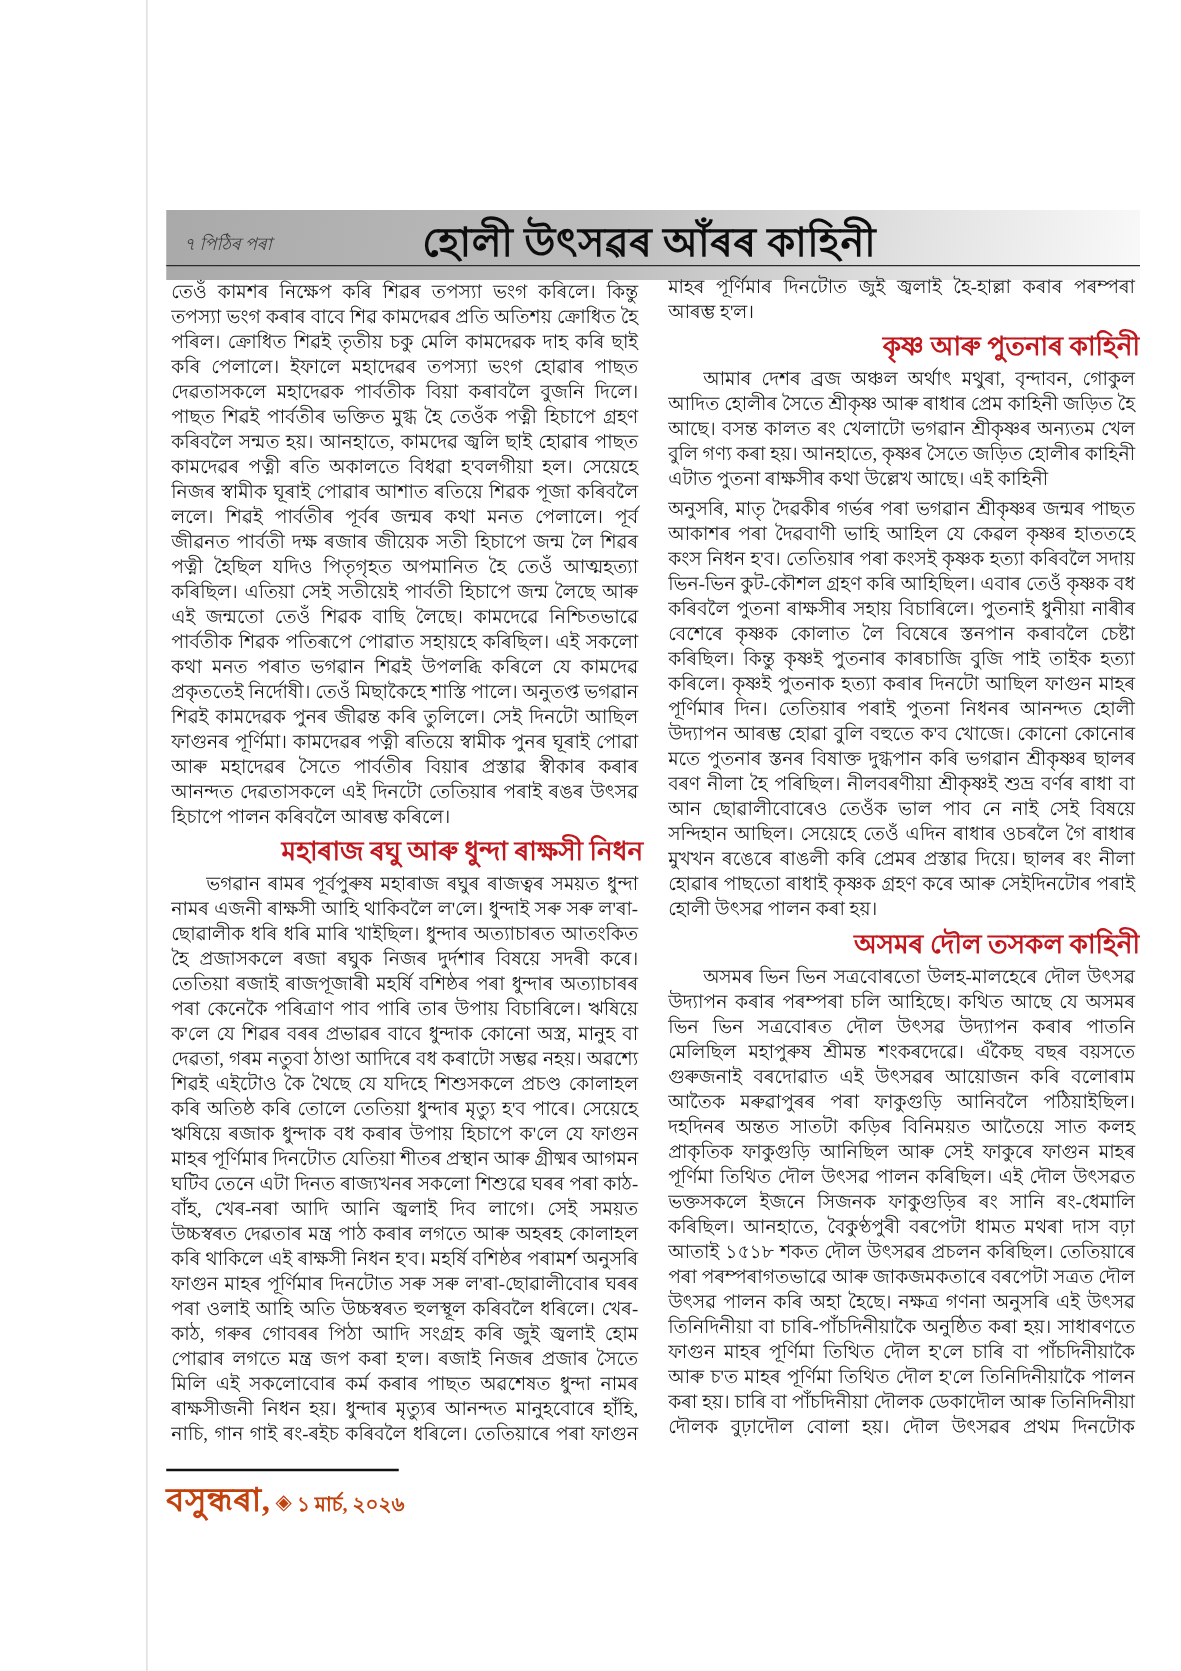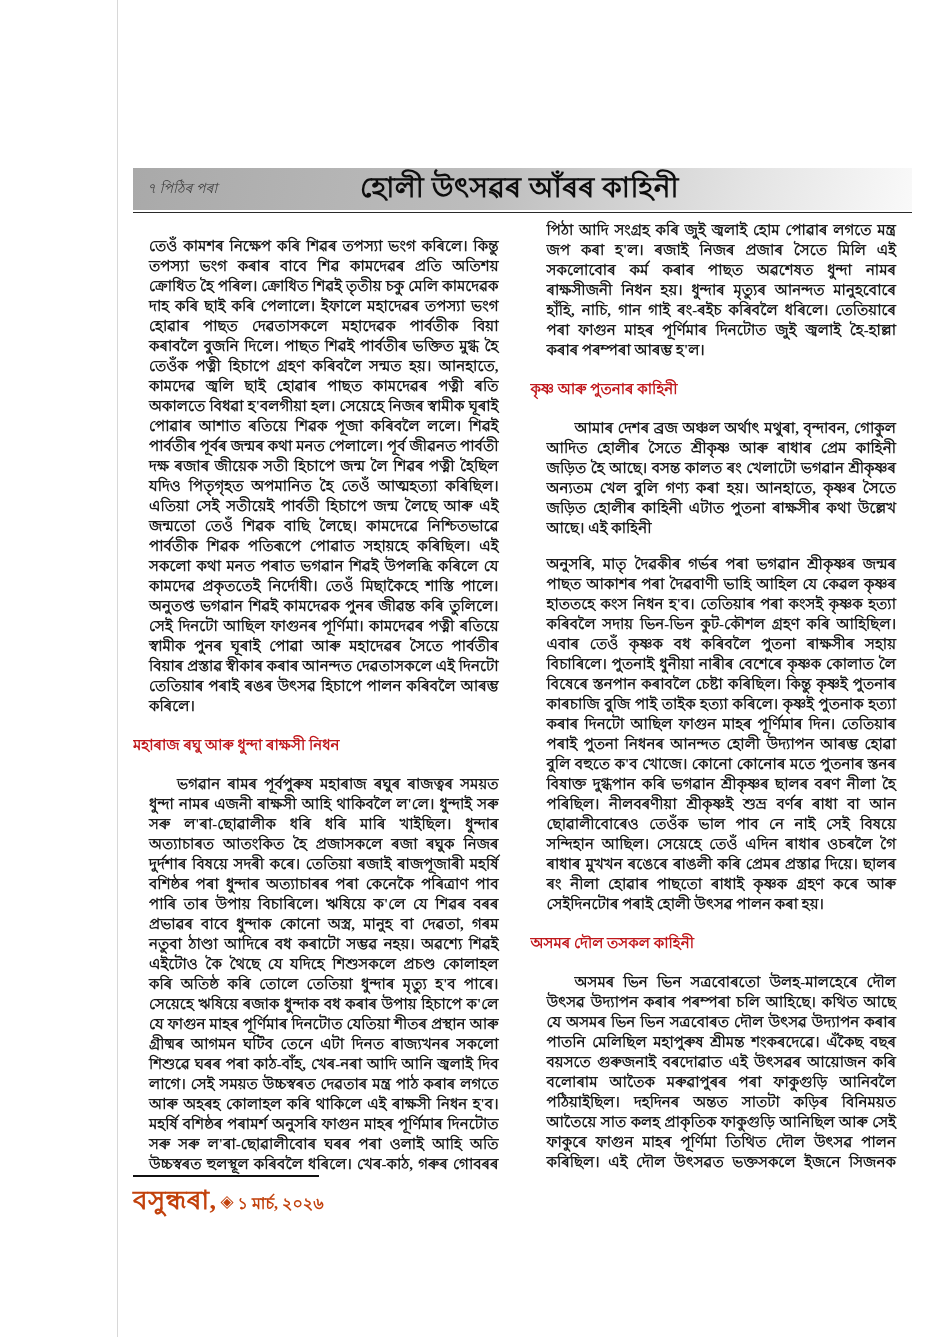--- a/index.html
+++ b/index.html
@@ -7,47 +7,47 @@
     width:945px;height:1337px;position:relative;overflow:hidden;
     font-family:"Liberation Serif","DejaVu Serif",serif;
     color:#1a1a1a;
   }
   .page{
     position:absolute;left:117px;top:0;width:810px;height:1337px;
     border-left:1px solid #d8d8d8;background:#fff;
   }
   
   .banner{
-    position:absolute;left:15px;top:168px;width:779px;height:42px;
+    position:absolute;left:15px;top:168px;width:779px;height:56px;
     background:linear-gradient(100deg,#a9a9a9 0%,#bdbdbd 45%,#e3e3e3 78%,#f9f9f9 100%);
     display:flex;align-items:center;
   }
   .kicker{
     font-size:14px;color:#3c3c3c;padding-left:14px;width:150px;flex:0 0 auto;
     font-style:italic;
   }
   .page-title{
-    font-size:28px;font-weight:bold;color:#0d0d0d;letter-spacing:0.5px;
+    font-size:32px;font-weight:bold;color:#0d0d0d;letter-spacing:0.5px;
     flex:1 1 auto;text-align:center;margin-right:170px;
     font-family:"Liberation Serif","DejaVu Serif",serif;
   }
   .header-rule{
     position:absolute;left:15px;top:212px;width:779px;height:0;
     border-top:1.5px solid #2a2a2a;
   }
   
   .columns{
     position:absolute;left:15px;top:220px;width:779px;height:960px;
     column-count:2;column-gap:16px;overflow:hidden;
     text-align:justify;font-size:15px;line-height:20px;
   }
-  .body-para{margin:16px;text-indent:28px;font-weight:bold;}
+  .body-para{margin:4px;text-indent:28px;}
   .body-para.noindent{text-indent:0;}
   .subhead{
-    margin:4px 0 3px 0;text-align:left;font-size:15px;line-height:26px;
+    margin:4px 0 3px 0;text-align:right;font-size:21px;line-height:26px;
     font-weight:bold;color:#c0181c;text-indent:0;
     font-family:"Liberation Serif","DejaVu Serif",serif;
   }
   
   .footer-rule{
     position:absolute;left:15px;top:1175px;width:186px;height:0;
     border-top:2px solid #111;
   }
   .masthead-line{
     position:absolute;left:15px;top:1180px;display:flex;align-items:baseline;gap:4px;

